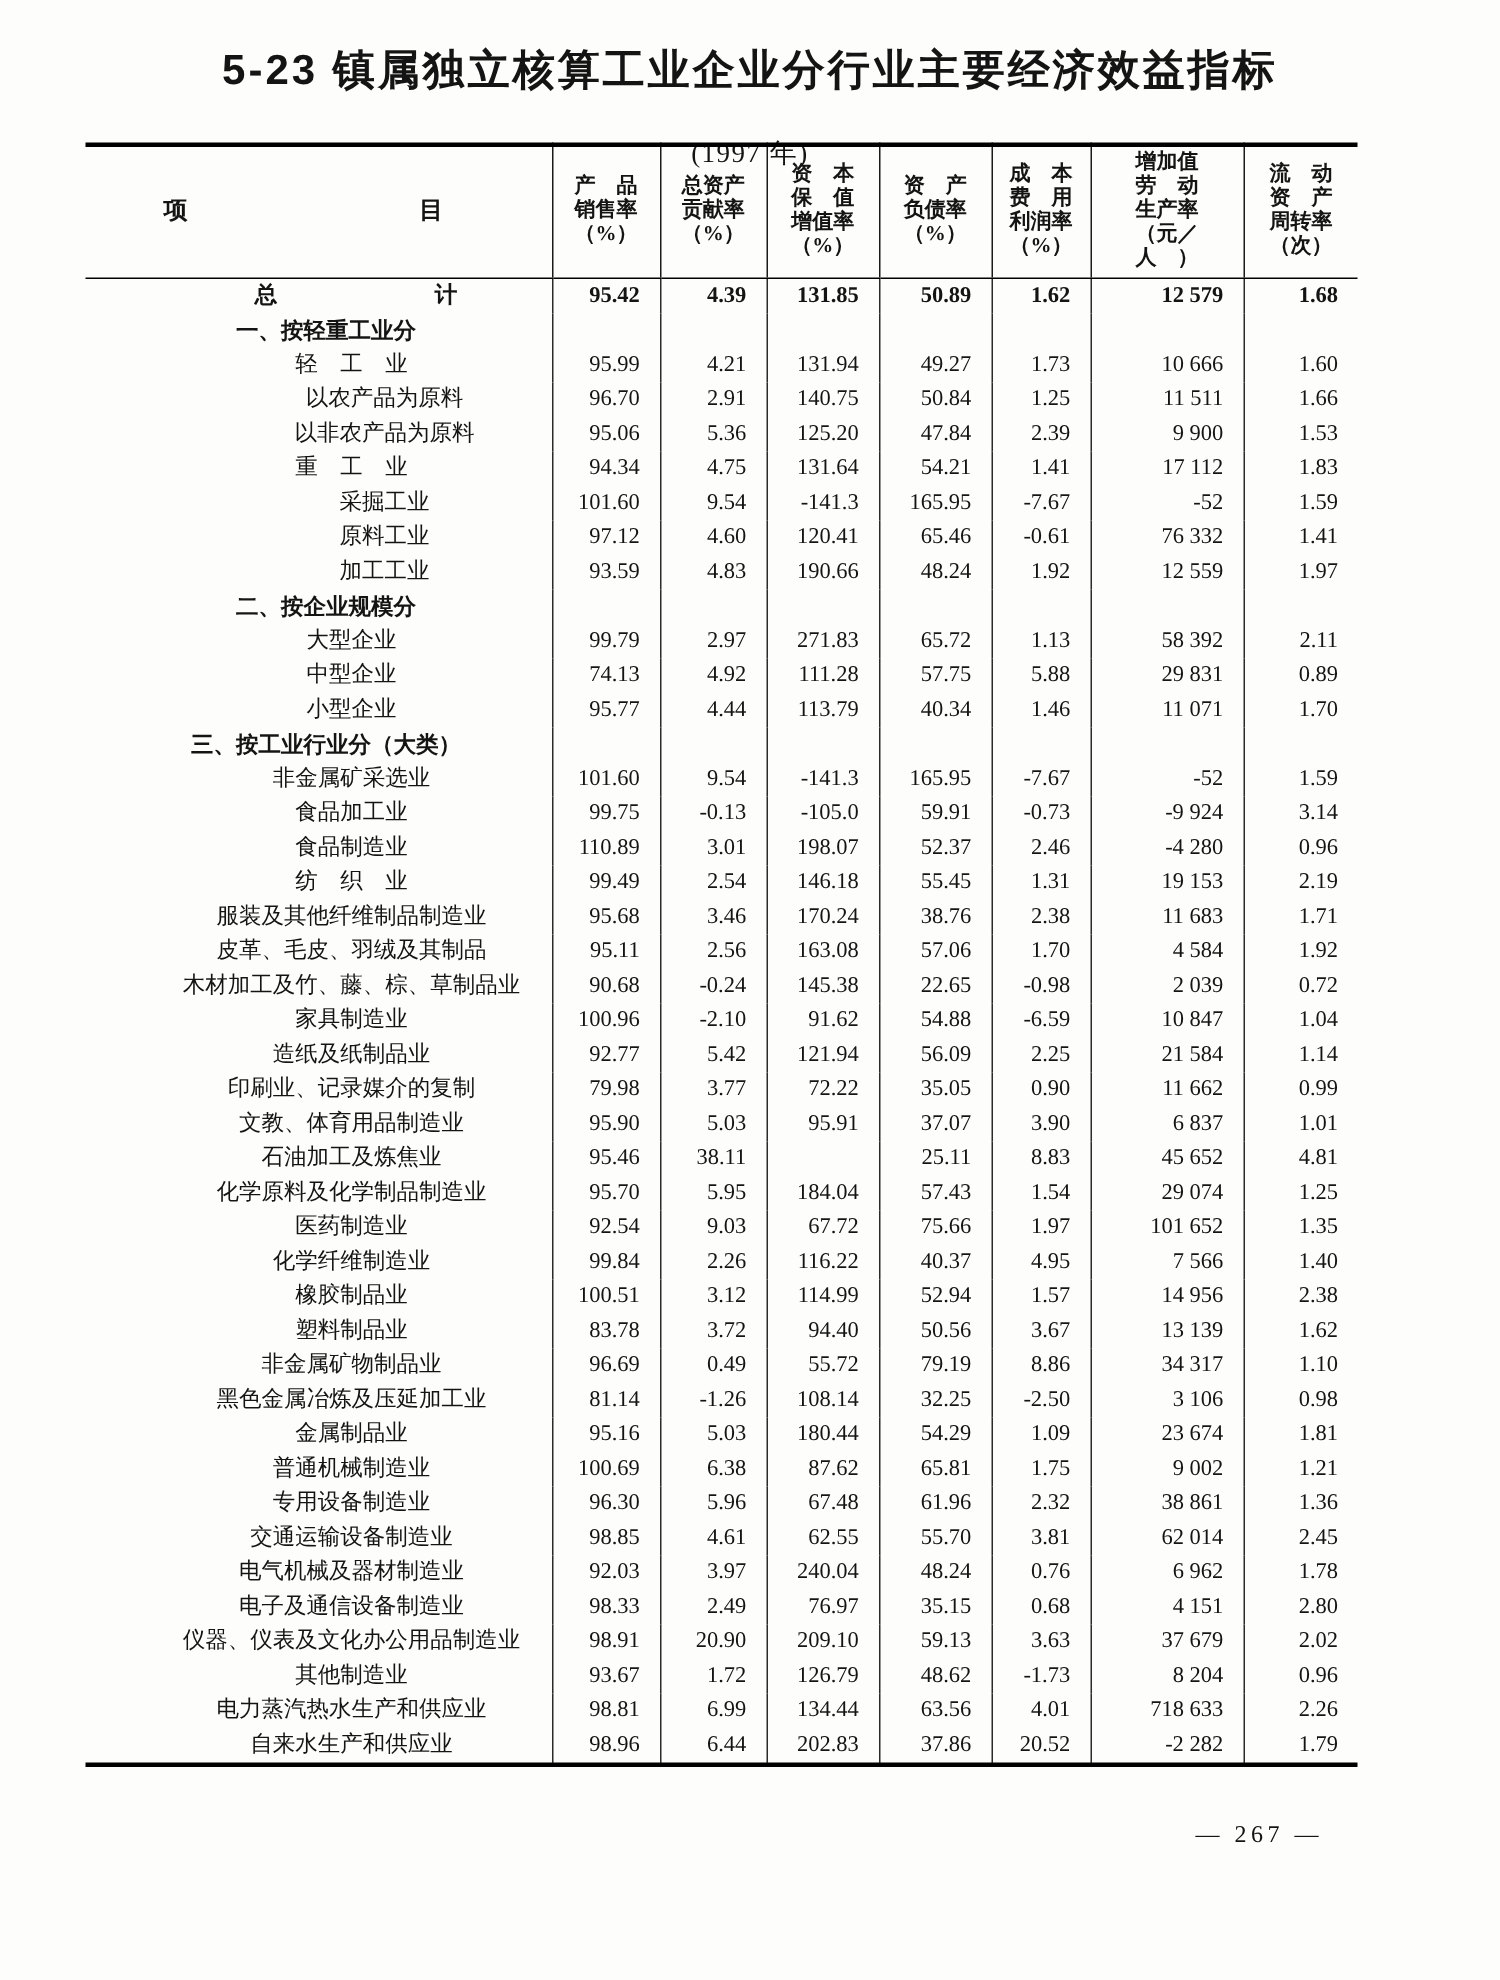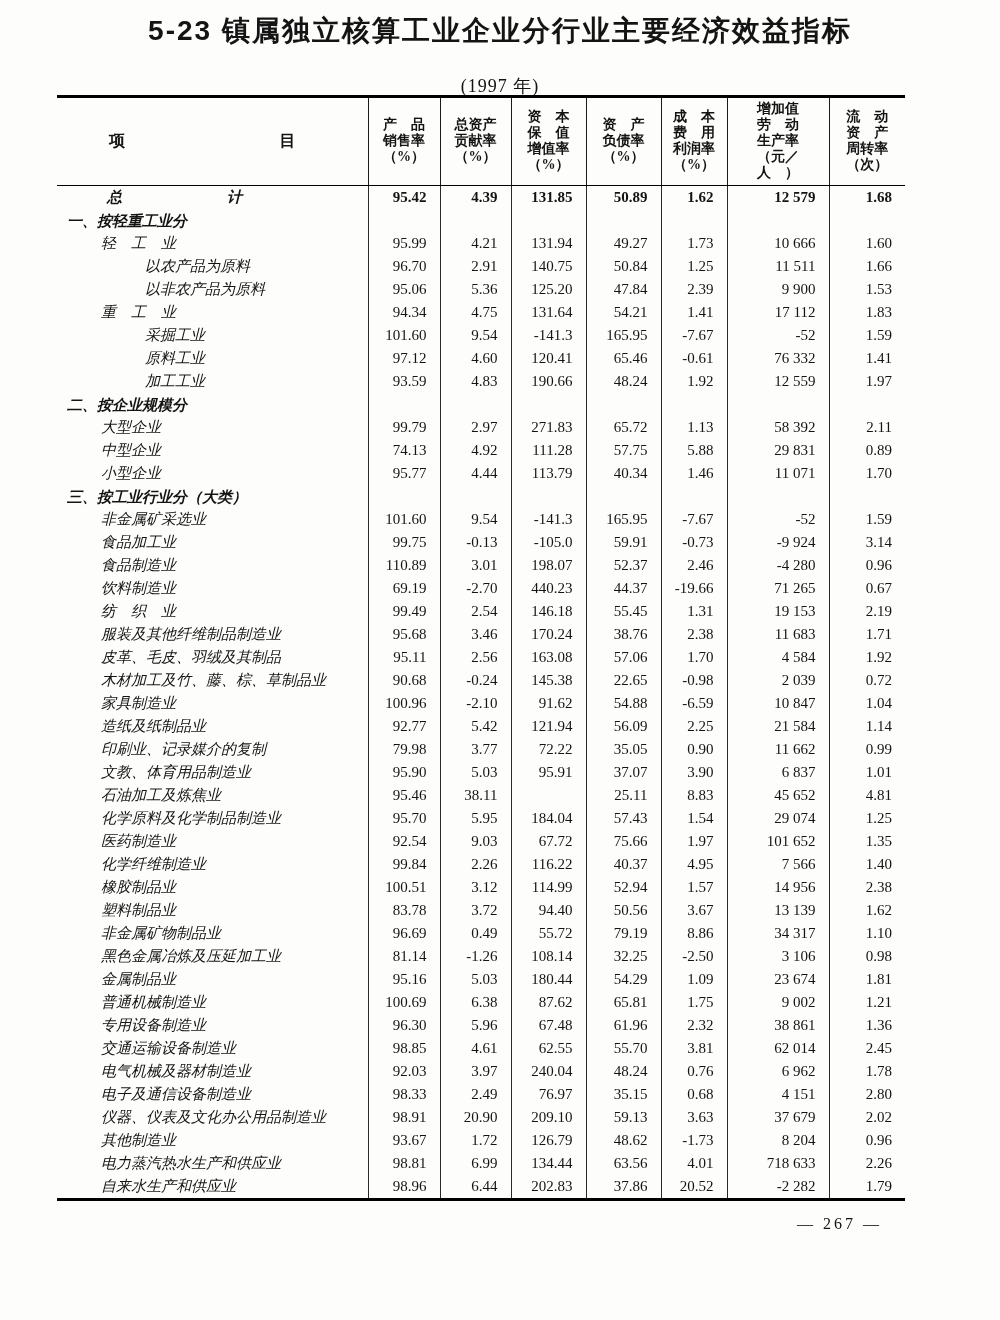--- a/index.html
+++ b/index.html
@@ -8,21 +8,21 @@
     position: relative;
     width: 1000px;
     height: 1320px;
     background: #fdfdfb;
     color: #141414;
     font-family: "Liberation Serif", serif;
     overflow: hidden;
   }
   .title {
     text-align: center;
-    padding-top: 12px;
+    padding-top: 28px;
     font-size: 28px;
     font-weight: bold;
     letter-spacing: 2px;
     font-family: "Liberation Sans", sans-serif;
   }
   .subtitle {
     text-align: center;
     margin-top: 24px;
     font-size: 18px;
     letter-spacing: 1px;
@@ -62,21 +62,21 @@
   .col-head div { text-align: center; white-space: nowrap; }
   tbody td {
     height: 23px;
     padding: 0;
     font-size: 15px;
     line-height: 23px;
     border-left: 1px solid #2a2a2a;
     white-space: nowrap;
     overflow: hidden;
   }
-  tbody td.item { border-left: none; text-align: left; font-style: italic; }
+  tbody td.item { border-left: none; text-align: center; }
   tbody td.num { text-align: right; padding-right: 13px; font-family: "Liberation Serif", serif; }
   tbody tr.bold td { font-weight: bold; }
   td.item.indent-total { padding-left: 50px; }
   td.item.indent-0 { padding-left: 10px; font-family: "Liberation Sans", sans-serif; font-size: 15px; }
   td.item.indent-1 { padding-left: 44px; }
   td.item.indent-2 { padding-left: 88px; margin-top: 28px; }
   .footer {
     position: absolute;
     right: 118px;
     top: 1215px;
@@ -318,30 +318,20 @@
             <td class="item indent-1">食品制造业</td>
             <td class="num">110.89</td>
             <td class="num">3.01</td>
             <td class="num">198.07</td>
             <td class="num">52.37</td>
             <td class="num">2.46</td>
             <td class="num">-4 280</td>
             <td class="num">0.96</td>
           </tr>
           <tr>
-            <td class="item indent-1">饮料制造业</td>
-            <td class="num">69.19</td>
-            <td class="num">-2.70</td>
-            <td class="num">440.23</td>
-            <td class="num">44.37</td>
-            <td class="num">-19.66</td>
-            <td class="num">71 265</td>
-            <td class="num">0.67</td>
-          </tr>
-          <tr>
             <td class="item indent-1">纺　织　业</td>
             <td class="num">99.49</td>
             <td class="num">2.54</td>
             <td class="num">146.18</td>
             <td class="num">55.45</td>
             <td class="num">1.31</td>
             <td class="num">19 153</td>
             <td class="num">2.19</td>
           </tr>
           <tr>

